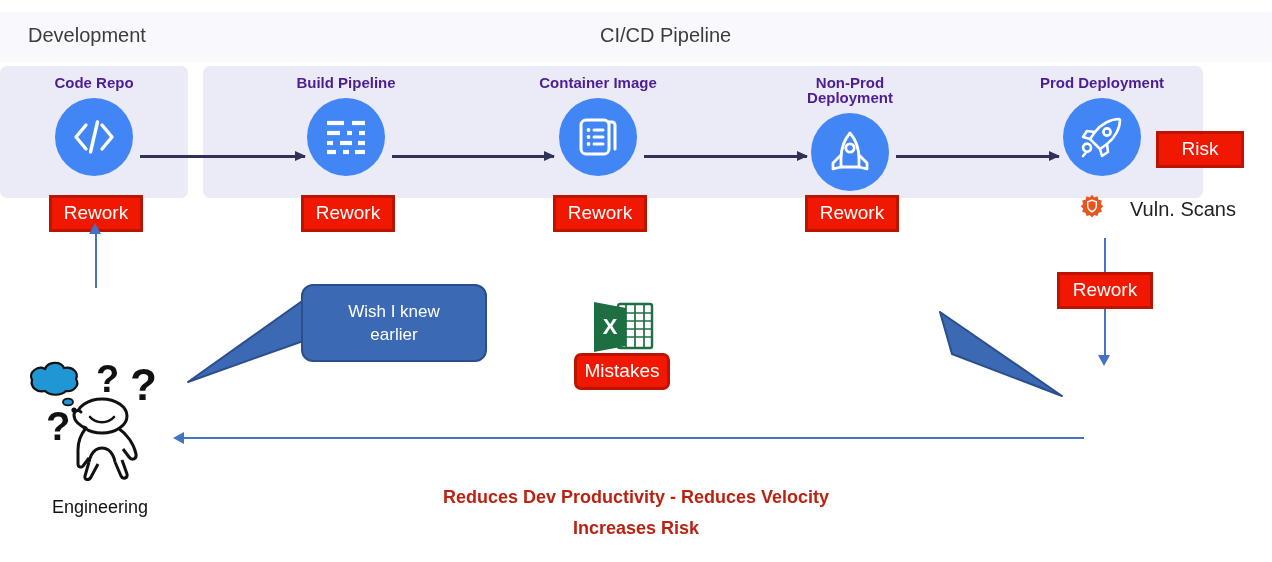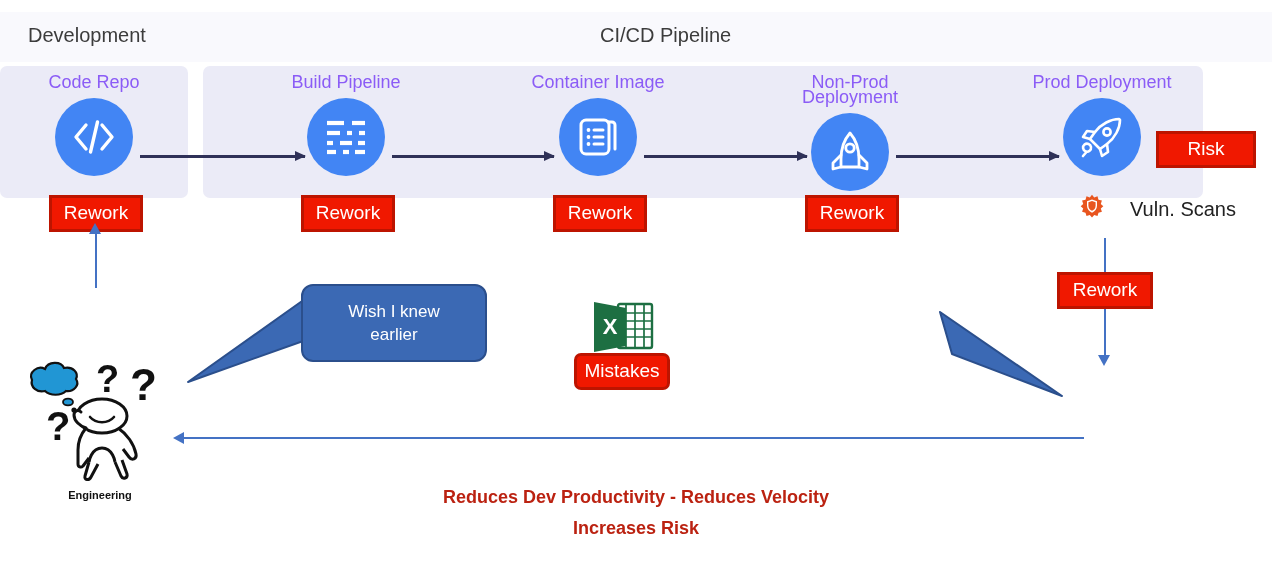--- a/index.html
+++ b/index.html
@@ -49,23 +49,23 @@
   .panel-cicd { left: 203px; width: 1000px; }
 
   
   .stage {
     position: absolute;
     top: 66px;
     width: 160px;
     text-align: center;
   }
   .stage-label {
-    font-size: 18px;
-    font-weight: normal;
-    color: #8b5cf6;
+    font-size: 15px;
+    font-weight: bold;
+    color: #4c1d95;
     line-height: 15px;
     padding-top: 9px;
     white-space: pre-line;
   }
   .circle {
     position: relative;
     width: 78px;
     height: 78px;
     margin: 8px auto 0 auto;
     border-radius: 50%;
@@ -138,24 +138,24 @@
   .harrow-head-left {
     position: absolute; width: 0; height: 0;
     border-top: 6px solid transparent;
     border-bottom: 6px solid transparent;
     border-right: 11px solid #4472c4;
   }
 
   
   .persona { position: absolute; text-align: center; }
   .persona-label {
-    font-size: 11px;
-    font-weight: bold;
+    font-size: 18px;
+    font-weight: normal;
     color: #111111;
-    margin-top: 2px;
+    margin-top: 10px;
   }
 
   
   .footer {
     position: absolute;
     left: 0; right: 0;
     top: 482px;
     text-align: center;
     color: #bb2211;
     font-size: 18px;
@@ -265,21 +265,21 @@
         <path d="M8.5 39 L5 43"></path>
       </svg>
     </div>
   </div>
 
   <div class="chip" style="left:49px;  top:195px; width:94px;">Rework</div>
   <div class="chip" style="left:301px; top:195px; width:94px;">Rework</div>
   <div class="chip" style="left:553px; top:195px; width:94px;">Rework</div>
   <div class="chip" style="left:805px; top:195px; width:94px;">Rework</div>
 
-  <div class="chip" style="left:1156px; top:131px; width:100px;">Risk</div>
+  <div class="chip" style="left:1156px; top:131px; width:88px;">Risk</div>
 
   <div class="vuln" style="left:1079px; top:194px;">
     <span>
       <svg width="26" height="26" viewBox="0 0 26 26">
         <path d="M13 0.8 l2.2 2.6 3.3 -1.1 1 3.4 3.4 0.9 -1.1 3.3 2.5 2.3 -2.5 2.3 1.1 3.3 -3.4 0.9 -1 3.4 -3.3 -1.1 -2.2 2.6 -2.2 -2.6 -3.3 1.1 -1 -3.4 -3.4 -0.9 1.1 -3.3 -2.5 -2.3 2.5 -2.3 -1.1 -3.3 3.4 -0.9 1 -3.4 3.3 1.1 Z" fill="#e8551f"></path>
         <path d="M13 5.4 l5 1.8 v4.6 c0 3.3 -2.2 5.8 -5 6.9 -2.8 -1.1 -5 -3.6 -5 -6.9 V7.2 Z" fill="#ffffff"></path>
         <path d="M13 6.9 l3.6 1.3 v3.5 c0 2.4 -1.6 4.3 -3.6 5.1 -2 -0.8 -3.6 -2.7 -3.6 -5.1 V8.2 Z" fill="#e8551f"></path>
       </svg>
     </span>
     <span class="vuln-text">Vuln. Scans</span>

